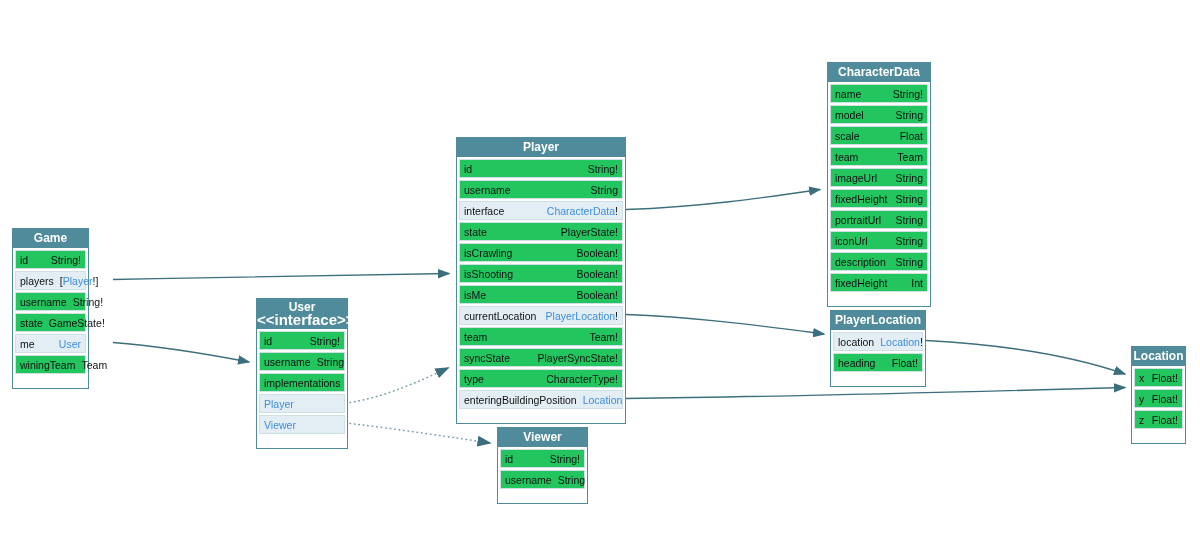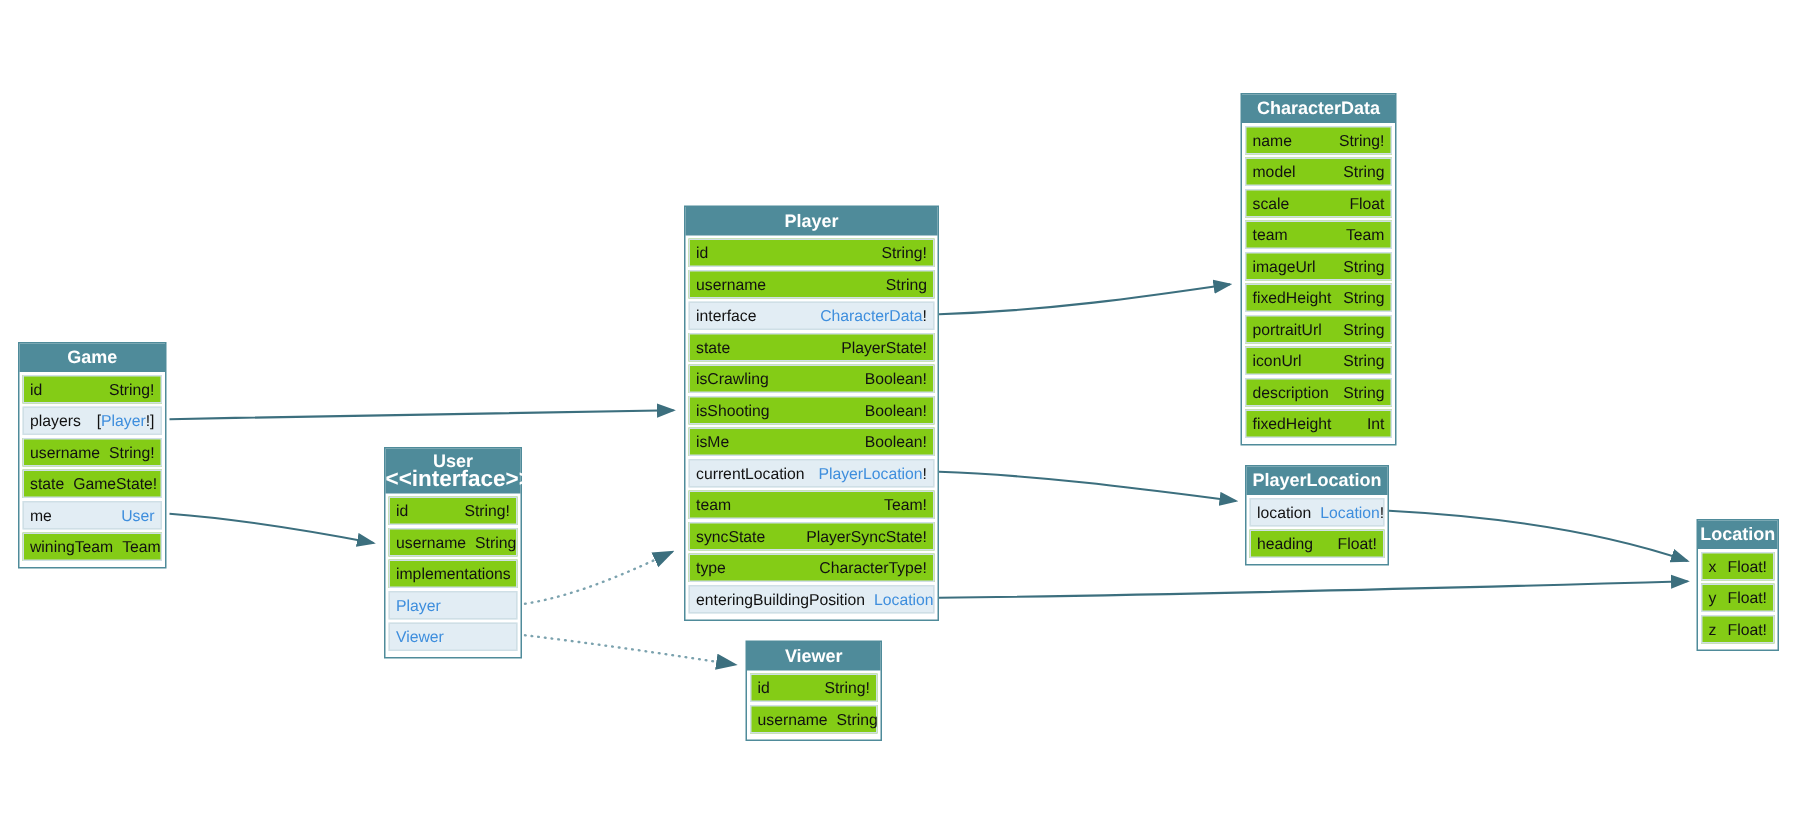--- a/index.html
+++ b/index.html
@@ -2,28 +2,28 @@
 <html><head>
 <meta charset="utf-8">
 <style>
   html,body{margin:0;padding:0;background:#fff;}
   .canvas{position:relative;width:1200px;height:547px;background:#ffffff;
           font-family:"Liberation Sans",sans-serif;overflow:hidden;}
   svg.edges{position:absolute;left:0;top:0;z-index:1;}
   .edge{fill:none;stroke:#3c6f7e;stroke-width:1.4;}
   .edge.dotted{stroke:#7ba2ae;stroke-width:1.6;stroke-dasharray:0.5 4;stroke-linecap:round;}
   .tbl{position:absolute;z-index:2;background:#ffffff;border:1px solid #4f8b9a;
-       box-sizing:border-box;padding-bottom:4px;}
+       box-sizing:border-box;padding-bottom:14px;}
   .hdr{background:#4f8b9a;color:#ffffff;text-align:center;font-weight:bold;
        font-size:12px;line-height:19px;height:19px;}
   .hdr.two{height:30px;line-height:normal;}
   .hdr-title{font-size:12px;line-height:16px;}
   .hdr-sub{font-size:15px;line-height:11px;font-weight:bold;margin-top:-1px;}
   .row{display:flex;justify-content:space-between;align-items:center;
-       height:19px;margin:2px 2px 0 2px;background:#84cc16;
+       height:19px;margin:2px 2px 0 2px;background:#22c55e;
        border:1px solid #cfdfe6;padding:0 4px;font-size:10.5px;color:#111;
        box-sizing:border-box;white-space:nowrap;}
   .row.link-row{background:#e2edf4;}
   .fname{white-space:nowrap;}
   .ftype{white-space:nowrap;text-align:center;margin-left:6px;}
   .link{color:#3e8edd;}
 </style>
 </head>
 <body>
 
@@ -38,21 +38,21 @@
     <path class="edge" d="M113,279.5 C230,277 350,275.5 449,273.5" marker-end="url(#arrow)"></path>
     <path class="edge" d="M113,342.5 C160,346 207,354 249,362" marker-end="url(#arrow)"></path>
     <path class="edge" d="M626,209.5 C700,207 762,198 820,189.5" marker-end="url(#arrow)"></path>
     <path class="edge" d="M626,314.5 C695,317 762,326 824,334" marker-end="url(#arrow)"></path>
     <path class="edge" d="M626,398.5 C800,396.5 1000,391 1125,387.5" marker-end="url(#arrow)"></path>
     <path class="edge" d="M926,340.5 C1012,345 1078,358 1125,374" marker-end="url(#arrow)"></path>
     <path class="edge dotted" d="M350,402.5 C385,397 420,381 448,368" marker-end="url(#arrow)"></path>
     <path class="edge dotted" d="M350,423.5 C397,429 450,437 490,443" marker-end="url(#arrow)"></path>
   </svg>
 
-  <div class="tbl" style="left:12px;top:228px;width:99px;">
+  <div class="tbl" style="left:12px;top:228px;width:77px;">
     <div class="hdr">Game</div>
     <div class="row">
       <span class="fname">id</span>
       <span class="ftype">String!</span>
     </div>
     <div class="row link-row">
       <span class="fname">players</span>
       <span class="ftype"><span>[</span><span class="link">Player</span><span>!]</span></span>
     </div>
     <div class="row">

